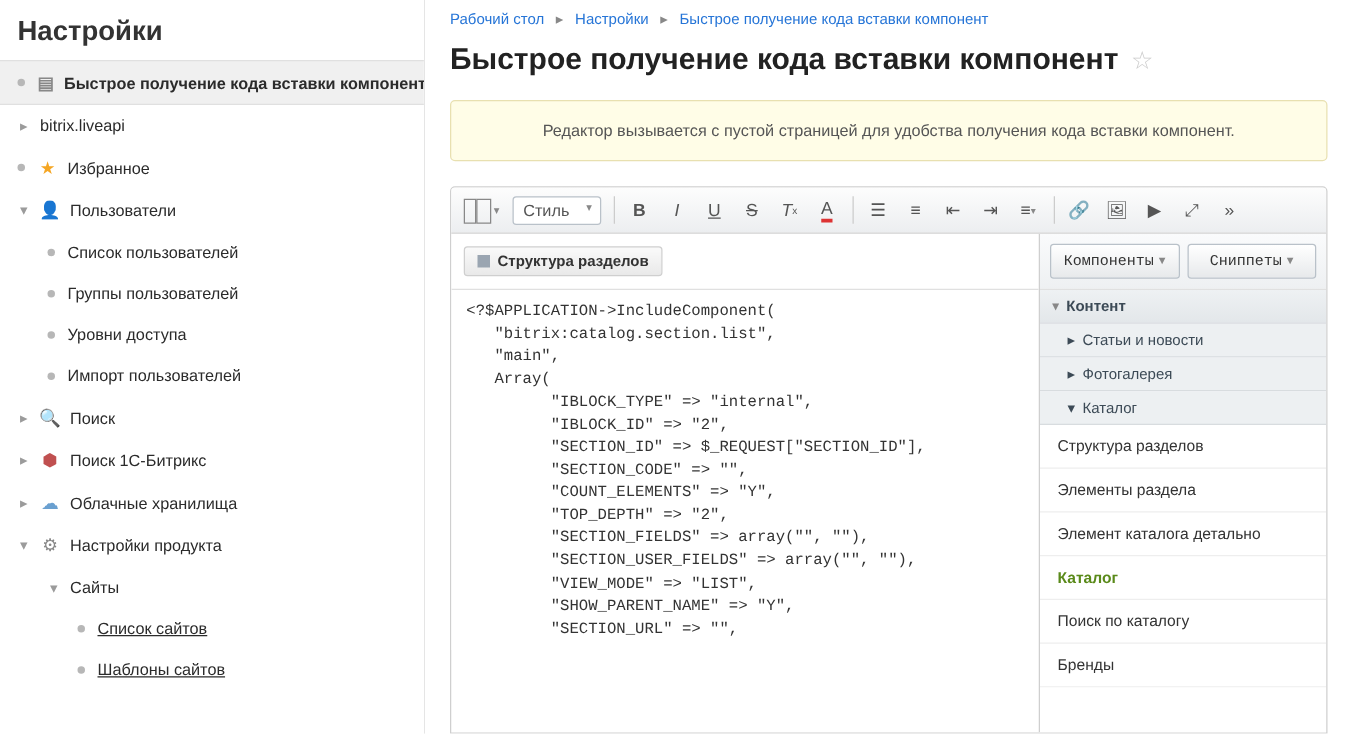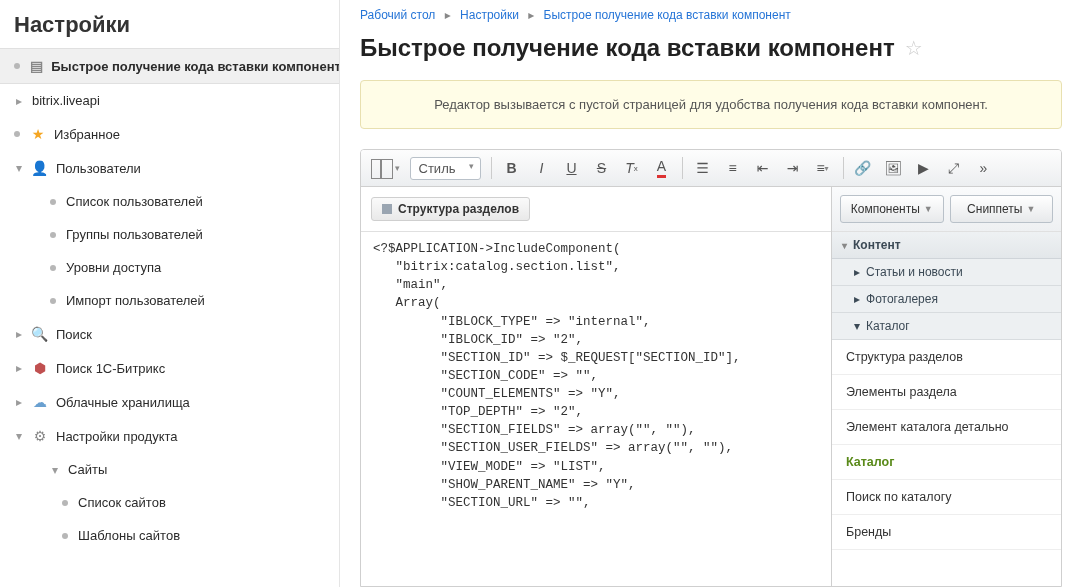--- a/index.html
+++ b/index.html
@@ -2,22 +2,22 @@
 <html><head>
 <meta charset="utf-8">
 <style>
 * { margin: 0; padding: 0; box-sizing: border-box; }
 body { font-family: Arial, Helvetica, sans-serif; font-size: 13px; color: #333; background: #fff; width: 1082px; height: 587px; overflow: hidden; display: flex; }
 .sidebar { width: 340px; background: #fff; border-right: 1px solid #e5e5e5; overflow-y: auto; }
 .sidebar-title { font-size: 22px; font-weight: bold; color: #333; padding: 12px 14px 10px; }
 .tree { list-style: none; }
 .tree-item { display: flex; align-items: center; padding: 9px 10px 9px 14px; cursor: pointer; color: #2b2b2b; white-space: nowrap; }
 .tree-item.active { background: #f0f0f0; border-top: 1px solid #e0e0e0; border-bottom: 1px solid #e0e0e0; font-weight: bold; }
-.tree-item.level2 { padding-left: 50px; }
-.tree-item.level3 { padding-left: 62px; }
+.tree-item.level2 { padding-left: 38px; }
+.tree-item.level3 { padding-left: 62px; text-decoration: underline; }
 .exp { width: 10px; text-align: center; color: #9b9b9b; margin-right: 8px; font-size: 12px; }
 .icon { width: 16px; height: 16px; margin-right: 8px; display: inline-flex; align-items: center; justify-content: center; font-size: 14px; }
 .dot { width: 6px; height: 6px; background: #b7b7b7; border-radius: 50%; display: inline-block; margin-right: 10px; flex-shrink:0;}
 .main { flex: 1; padding: 0; overflow: hidden; display:flex; flex-direction:column;}
 .breadcrumb { padding: 8px 20px 4px; font-size: 12px; color: #2675d7; }
 .breadcrumb span { color: #2675d7; margin-top: 18px; }
 .breadcrumb .sep { color: #888; margin: 0 6px; }
 .page-title-row { display:flex; align-items:center; padding: 8px 20px 18px; }
 .page-title { font-size: 24px; font-weight: bold; color: #222; }
 .star { margin-left: 10px; color: #ccc; font-size: 20px; }
@@ -31,21 +31,21 @@
 .tlayout::before{content:'';position:absolute;left:0;top:0;width:8px;height:18px;border:1px solid #888;}
 .tlayout::after{content:'';position:absolute;right:0;top:0;width:10px;height:18px;border:1px solid #888;}
 .editor-body { flex:1; display:flex; overflow:hidden;}
 .canvas { flex:1; overflow:hidden; display:flex; flex-direction:column;}
 .canvas-top { padding: 10px; background:#fff; }
 .struct-btn { display:inline-flex; align-items:center; border:1px solid #cfcfcf; background:linear-gradient(#fafafa,#e9e9e9); border-radius:3px; padding:4px 10px; font-size:12px; cursor:pointer;}
 .struct-btn .sq { width:10px;height:10px; background:#9aa5b1; margin-right:6px;}
 .code-area { padding: 8px 12px; font-family: Consolas, "Courier New", monospace; font-size: 12.5px; color: #333; line-height: 1.45; background:#fff; border-top:1px solid #e0e0e0; white-space:pre; overflow:hidden;}
 .side-panel { width: 230px; border-left:1px solid #cfcfcf; background:#fff; display:flex; flex-direction:column; overflow:hidden;}
 .sp-tabs { display:flex; gap:6px; padding:8px; border-bottom:1px solid #e0e0e0; background:linear-gradient(#fafbfc,#eef0f2);}
-.sp-tab { flex:1; border:1px solid #b9c1c9; background:linear-gradient(#fff,#e7e9eb); border-radius:3px; padding:6px 4px; font-size:12px; text-align:center; cursor:pointer; display:flex; align-items:center; justify-content:center; gap:4px;}
+.sp-tab { flex:1; border:1px solid #b9c1c9; background:linear-gradient(#fff,#e7e9eb); border-radius:3px; padding:6px 4px; font-size:12px; text-align:center; cursor:pointer; display:flex; align-items:center; justify-content:center; gap:4px;font-family:Liberation Mono, monospace;}
 .sp-tab .dd{color:#888;font-size:9px;}
 .sp-group { background:linear-gradient(#eef1f3,#e3e7ea); border-bottom:1px solid #cfd4d9; padding:6px 10px; font-size:12px; font-weight:bold; color:#3c4a56; cursor:pointer; display:flex; align-items:center;}
 .sp-group .chev{margin-right:6px;color:#888;font-size:10px;}
 .sp-sub { background:#edf0f2; border-bottom:1px solid #d8dcdf; padding:6px 10px 6px 22px; font-size:12px; color:#3c4a56; cursor:pointer; display:flex; align-items:center; gap:6px;}
 .sp-items { overflow:hidden; }
 .sp-item { padding:10px 14px; font-size:12.5px; color:#333; border-bottom:1px solid #eee; cursor:pointer;}
 .sp-item.sel { color:#5a8a1a; font-weight:bold;}
 .fav-star { color:#f5a623; }
 .cloud-ico { color:#c05050; }
 .user-ico { color:#d8a050; }

